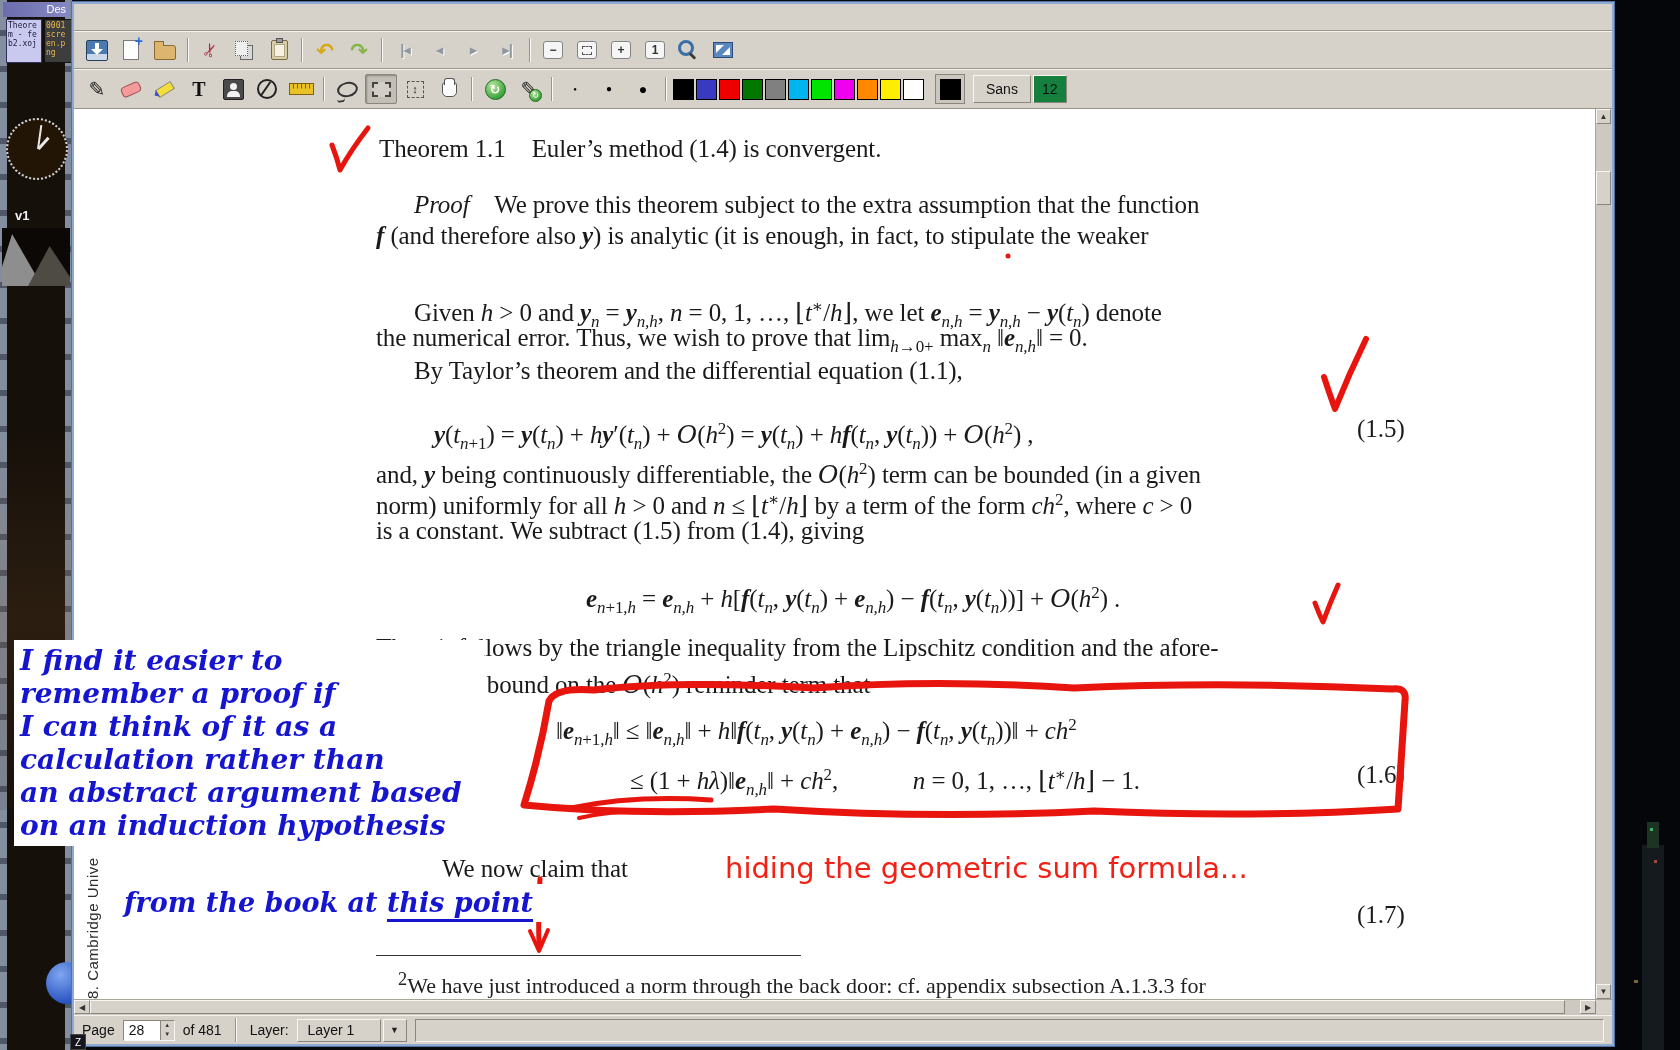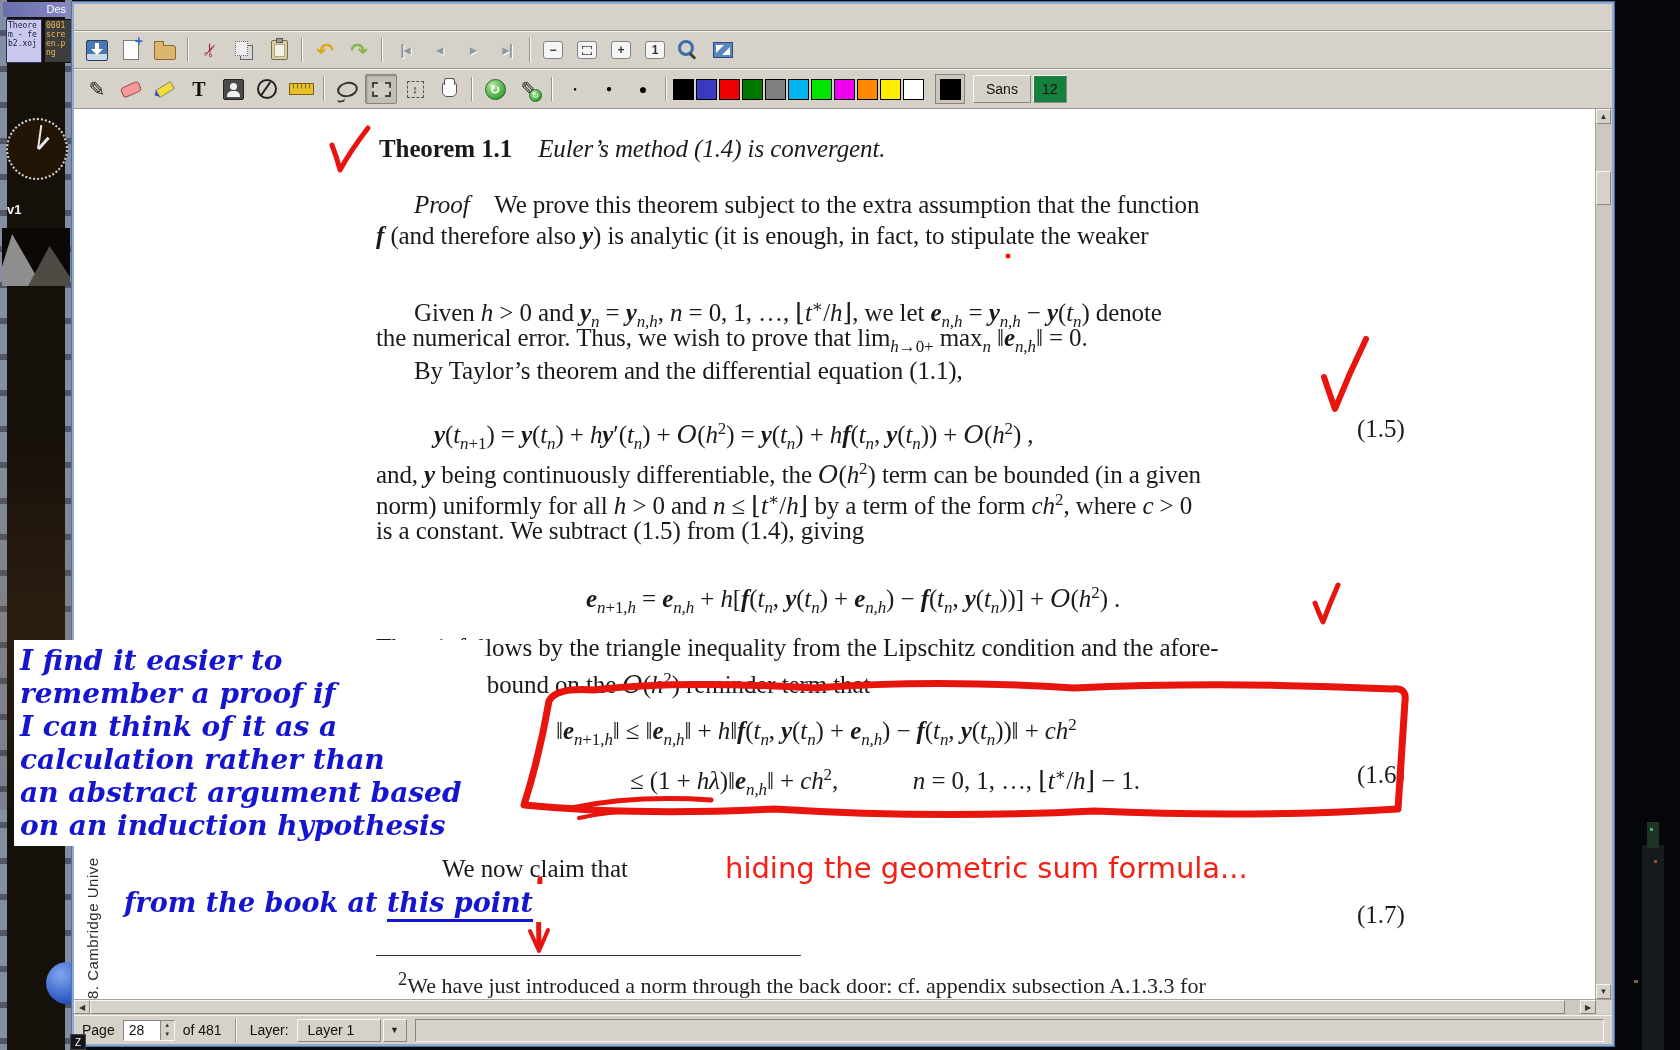--- a/index.html
+++ b/index.html
@@ -16,21 +16,21 @@
   .desk-icon1{position:absolute;left:6px;top:19px;width:36px;height:44px;background:#c9c9ef;border:1px solid #30305a;
         font-family:"DejaVu Sans Mono",monospace;font-size:8px;line-height:9px;color:#1a1a3a;
         word-break:break-all;overflow:hidden;padding:1px;box-sizing:border-box;z-index:2;}
   .desk-icon2{position:absolute;left:44px;top:19px;width:28px;height:44px;background:#3d3d3d;border:1px solid #111;
         font-family:"DejaVu Sans Mono",monospace;font-size:8px;line-height:9px;color:#e8b84c;
         word-break:break-all;overflow:hidden;padding:1px;box-sizing:border-box;z-index:2;}
   .clock{position:absolute;left:6px;top:118px;width:58px;height:58px;border:2px dotted #cfd4da;border-radius:50%;z-index:2;background:#221505;}
   .clock .hand{position:absolute;left:50%;bottom:50%;transform-origin:50% 100%;background:#e8e8e8;}
   .clock .minute{width:2px;height:24px;transform:rotate(8deg);}
   .clock .hour{width:3px;height:15px;transform:rotate(42deg);}
-  .v1-label{position:absolute;left:7px;top:202px;color:#f2f2f2;font-weight:bold;font-size:13px;z-index:2;}
+  .v1-label{position:absolute;left:7px;top:208px;color:#f2f2f2;font-weight:bold;font-size:13px;z-index:2;padding-left:8px;}
   .mountains{position:absolute;left:2px;top:228px;width:68px;height:58px;overflow:hidden;z-index:2;background:#0c0805;}
   .peak1{position:absolute;left:-6px;bottom:0;width:46px;height:52px;background:#8e8e8e;clip-path:polygon(35% 0,100% 100%,0 100%);}
   .peak2{position:absolute;left:26px;bottom:0;width:48px;height:40px;background:#4e4a44;clip-path:polygon(45% 0,100% 100%,0 100%);}
   .city-glow{position:absolute;left:0;top:430px;width:72px;height:380px;z-index:1;
         background:linear-gradient(180deg,rgba(70,50,25,.0),rgba(120,80,40,.22),rgba(40,28,16,.1));}
   .desk-right{position:absolute;left:1614px;top:0;width:66px;height:1050px;background:#05060a;z-index:1;}
   .tower{position:absolute;left:28px;top:845px;width:22px;height:205px;background:#141a1e;}
   .tower-top{position:absolute;left:33px;top:822px;width:12px;height:26px;background:#1d3424;}
   .dot-g{position:absolute;left:36px;top:828px;width:3px;height:3px;background:#4ad070;opacity:.8;}
   .dot-r{position:absolute;left:40px;top:860px;width:3px;height:3px;background:#d05040;opacity:.8;}
@@ -152,22 +152,22 @@
   .status-fill{flex:1;height:21px;border:1px solid;border-color:#8a867e #f8f6f2 #f8f6f2 #8a867e;}
 
   
   .dl{position:absolute;white-space:nowrap;font-family:"Liberation Serif","DejaVu Serif","DejaVu Sans",serif;
       font-size:25px;color:#1a1a1a;line-height:31px;letter-spacing:-0.1px;}
   .dl sub{font-size:68%;} .dl sup{font-size:68%;}
   .cal{font-style:italic;font-family:"DejaVu Serif",serif;}
   .eqnum{position:absolute;font-family:"Liberation Serif","DejaVu Serif",serif;font-size:25px;color:#1a1a1a;white-space:nowrap;}
   .frac{display:inline-flex;flex-direction:column;align-items:center;line-height:1.05;font-size:78%;vertical-align:-0.55em;margin:0 2px;}
   .fn{border-bottom:1.5px solid #111;padding:0 3px 1px;}
-  .theorem-label{font-weight:bold;}
-  .theorem-body{font-style:italic;margin-left:26px;}
+  .theorem-label{font-weight:normal;}
+  .theorem-body{margin-left:26px;}
   .footline{position:absolute;white-space:nowrap;font-family:"Liberation Serif","DejaVu Serif",serif;font-size:22px;color:#222;line-height:28px;}
   .footrule{position:absolute;border-top:1.5px solid #333;}
   .side-vert{position:absolute;writing-mode:vertical-rl;transform:rotate(180deg);font-size:15px;color:#2e2e2e;
       font-family:"Liberation Sans","DejaVu Sans",sans-serif;letter-spacing:.5px;white-space:nowrap;}
   .red-note{position:absolute;font-family:"DejaVu Sans",sans-serif;font-size:29px;color:#f32015;white-space:nowrap;z-index:4;}
   .ink-svg{position:absolute;left:0;top:0;z-index:5;pointer-events:none;}
 
   
   .blue-note{position:absolute;background:#ffffff;color:#1515cf;z-index:40;
       font-family:"DejaVu Serif",serif;font-weight:bold;font-style:italic;}

